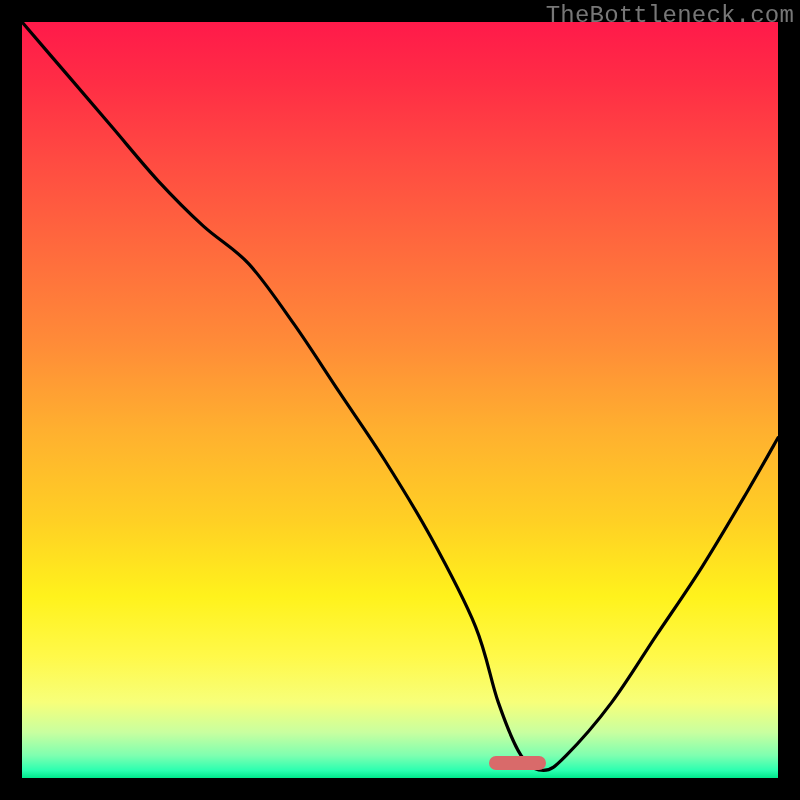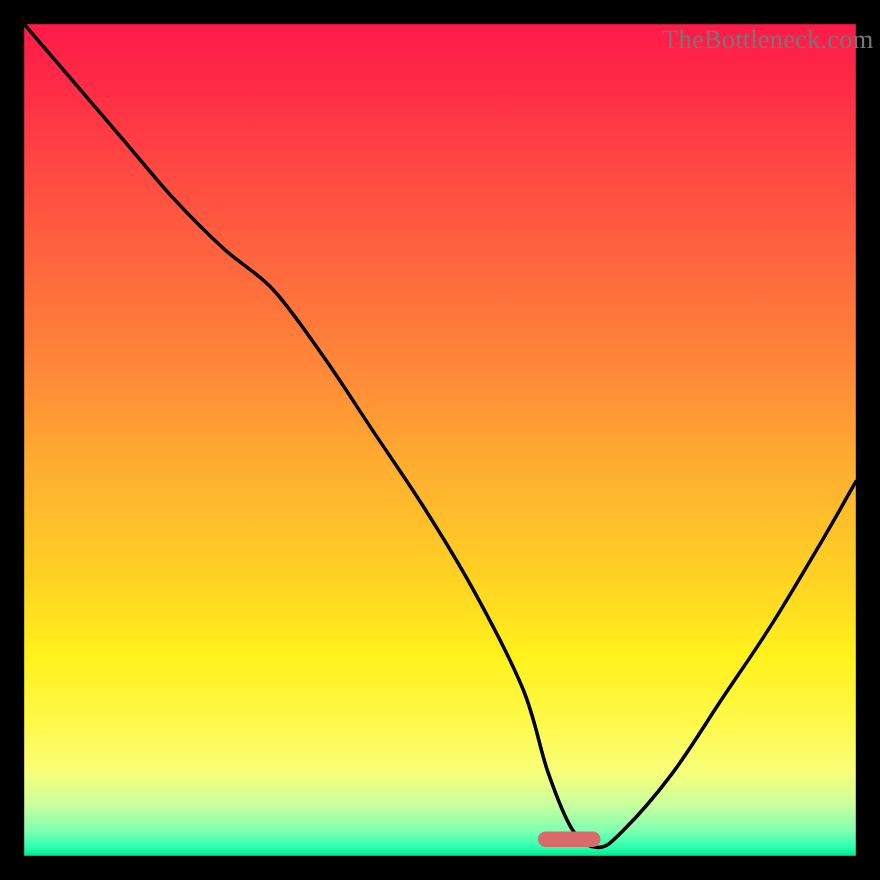--- a/index.html
+++ b/index.html
@@ -44,22 +44,21 @@
       #00e88c 100%
     );
   }
   .watermark {
     position: absolute;
     top: 2px;
     right: 6px;
     color: #777;
     font-size: 24px;
     letter-spacing: 0.2px;
-    font-family: Liberation Serif, serif;
-    margin-top: 22px;
+    font-family: Liberation Mono, monospace;
   }
   svg.curve {
     position: absolute;
     left: 0;
     top: 0;
     width: 756px;
     height: 756px;
     overflow: visible;
   }
   .marker {

